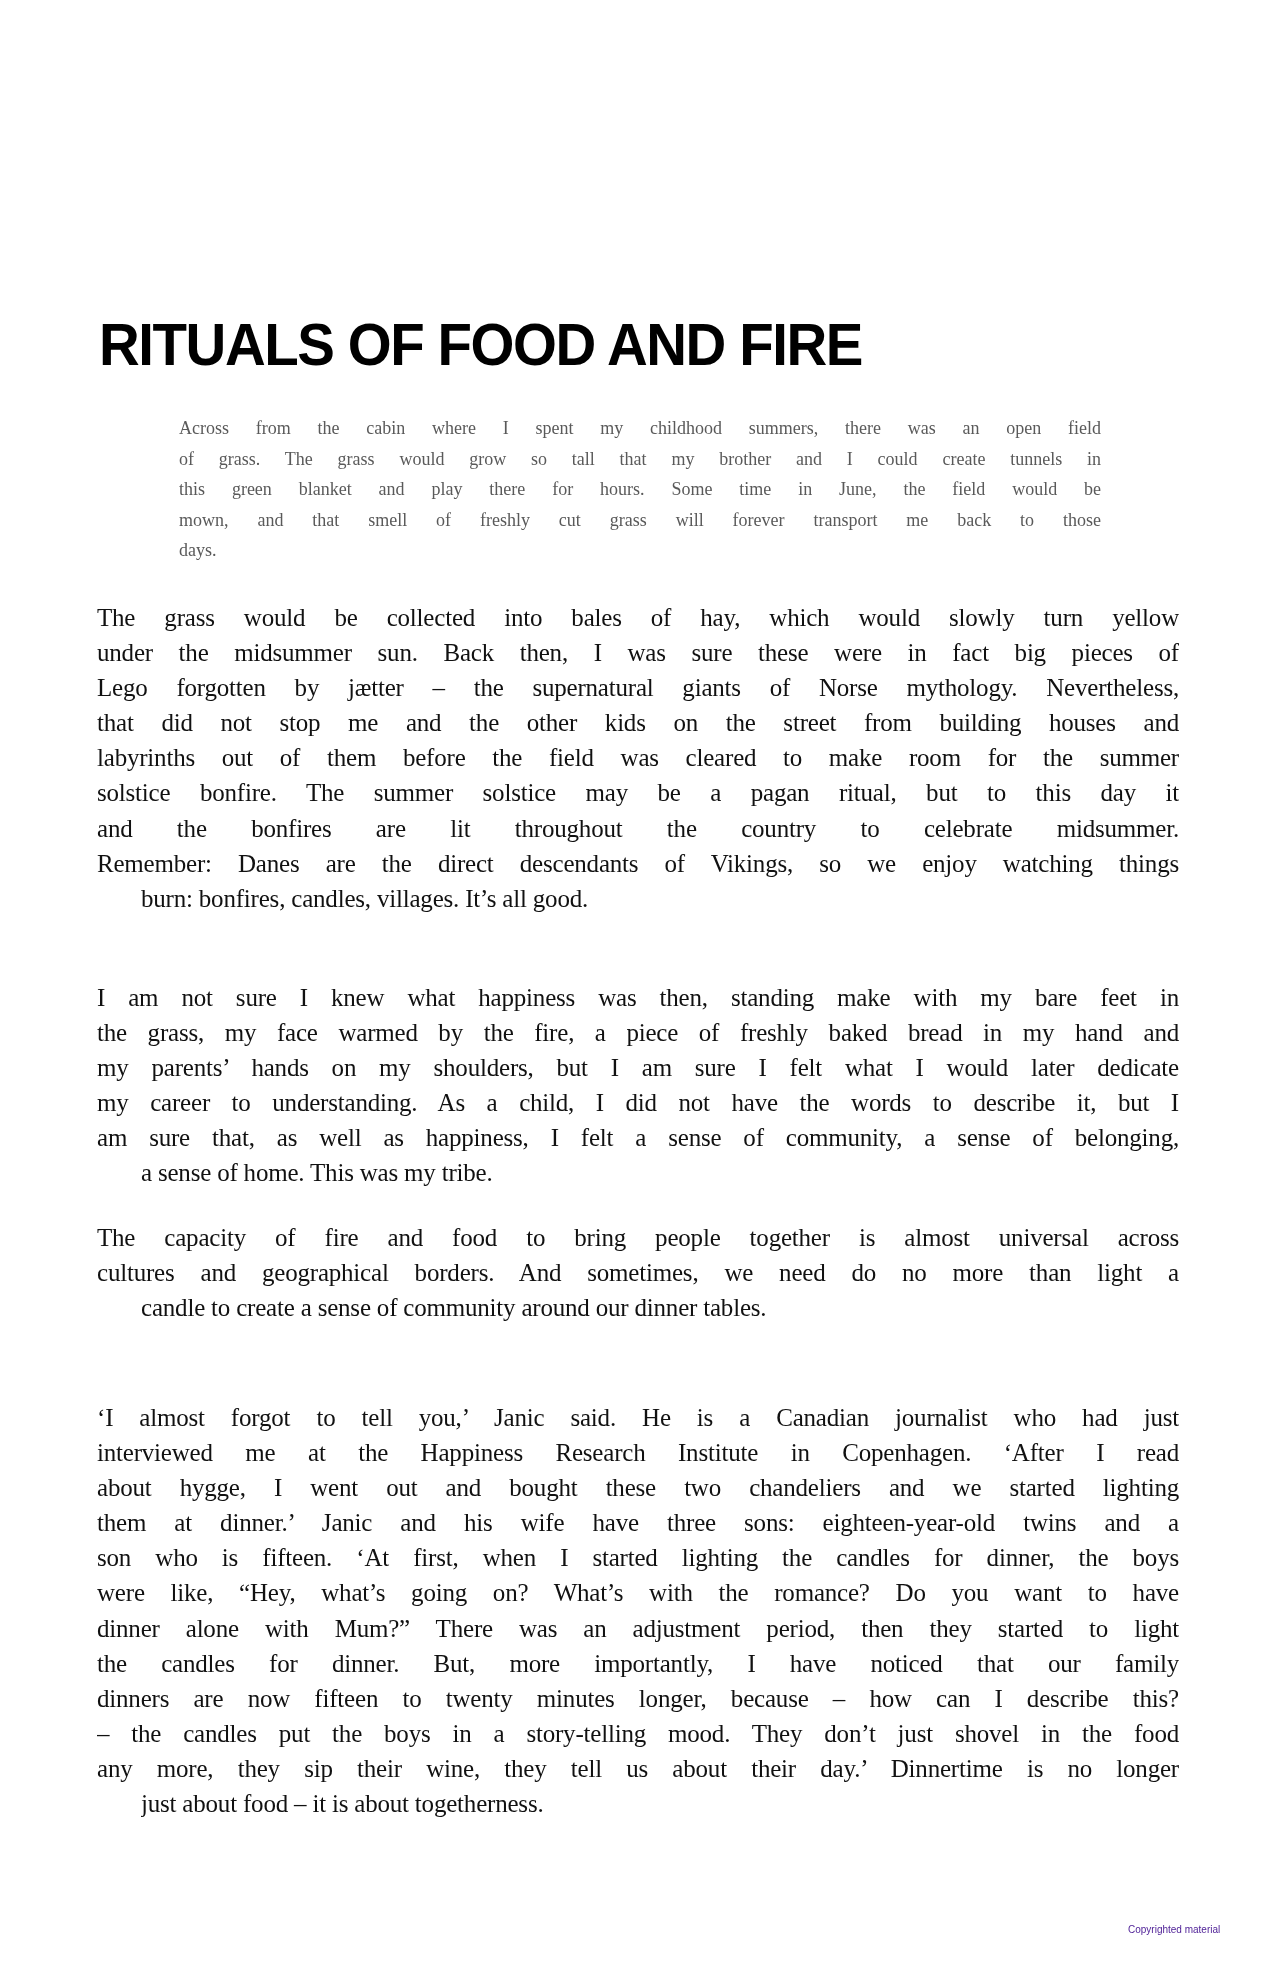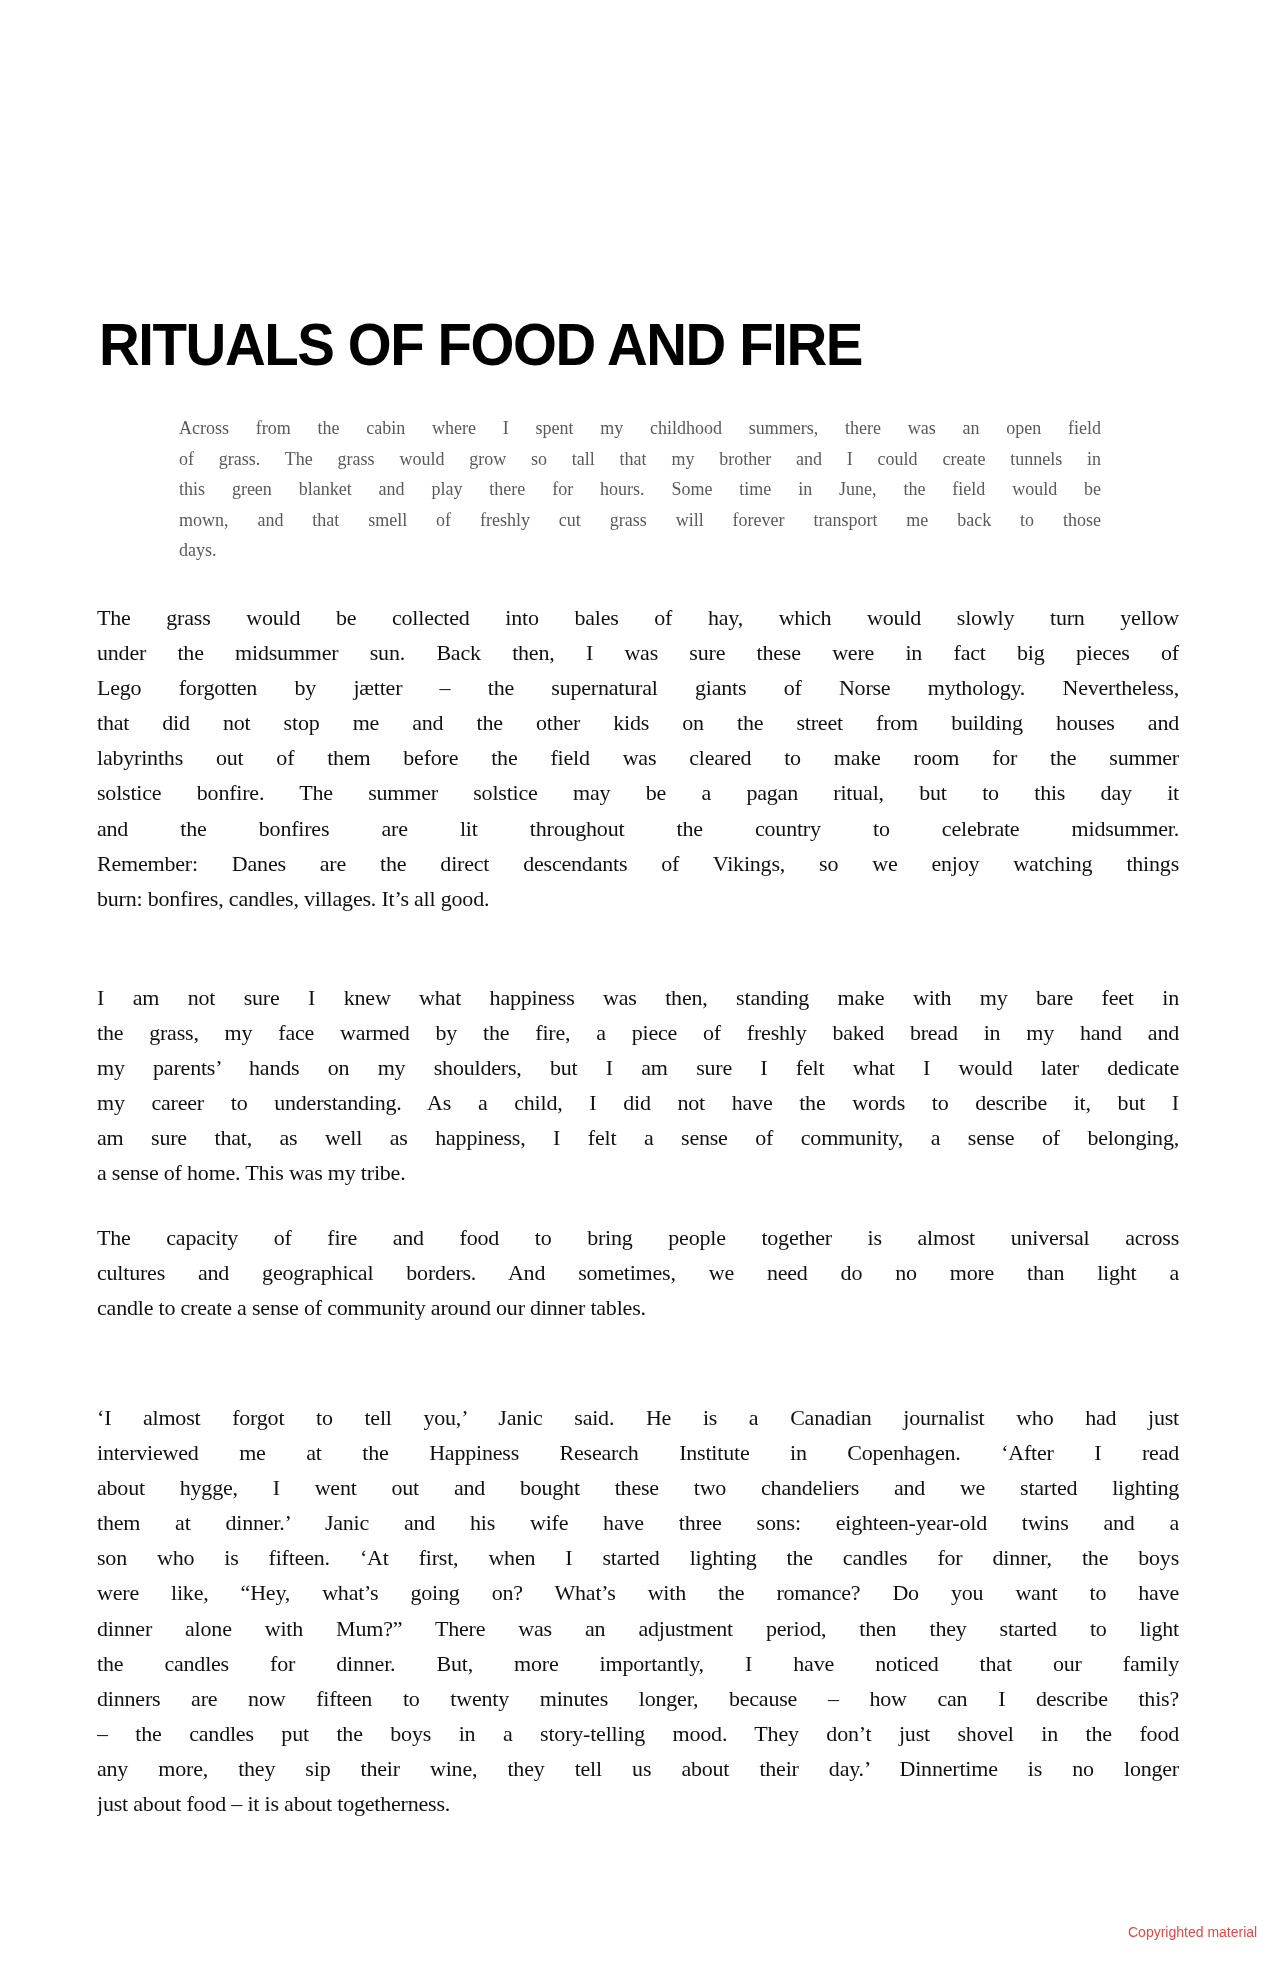--- a/index.html
+++ b/index.html
@@ -1,25 +1,25 @@
 <!DOCTYPE html>
 <html><head>
 <meta charset="utf-8">
 <style>
   html, body { margin:0; padding:0; background:#ffffff; }
   body { width:1280px; height:1963px; position:relative; overflow:hidden; }
   .title { position:absolute; left:99px; top:270px; font-family:"Liberation Sans", sans-serif; font-size:60px; color:#000; white-space:nowrap; letter-spacing:-1.5px; transform:scaleX(0.94); transform-origin:left top; }
   .quote { position:absolute; left:179px; top:413px; width:922px; font-family:"Liberation Serif", serif; font-size:18px; color:#5a5a5a; }
   .quote .ln { height:30.6px; line-height:30.6px; white-space:nowrap; text-align:justify; text-align-last:justify; overflow:hidden; }
   .quote .ln.last { text-align-last:left; }
-  .body { position:absolute; left:97px; width:1082px; font-family:"Liberation Serif", serif; font-size:22px; color:#111; }
+  .body { position:absolute; left:97px; width:1082px; font-family:"Liberation Serif", serif; font-size:25px; color:#111; }
   .body .ln { height:35.1px; line-height:35.1px; white-space:nowrap; text-align:justify; text-align-last:justify; overflow:hidden; letter-spacing:-0.2px; }
-  .body .ln.last { text-align-last:left; }
+  .body .ln.last { text-align-last:left;margin-left:44px; }
   .p1 { top:600px; } .p2 { top:980px; } .p3 { top:1220px; } .p4 { top:1400px; }
-  .copyright { position:absolute; left:1128px; top:1924px; font-family:"Liberation Sans", sans-serif; font-size:14px; color:#ef4444; white-space:nowrap; }
+  .copyright { position:absolute; left:1128px; top:1924px; font-family:"Liberation Sans", sans-serif; font-size:10px; color:#4c1d95; white-space:nowrap; }
 </style>
 </head>
 <body>
 
 <h1 class="title">RITUALS OF FOOD AND FIRE</h1>
 
 <div class="quote">
   <div class="ln">Across from the cabin where I spent my childhood summers, there was an open field</div>
   <div class="ln">of grass. The grass would grow so tall that my brother and I could create tunnels in</div>
   <div class="ln">this green blanket and play there for hours. Some time in June, the field would be</div>

